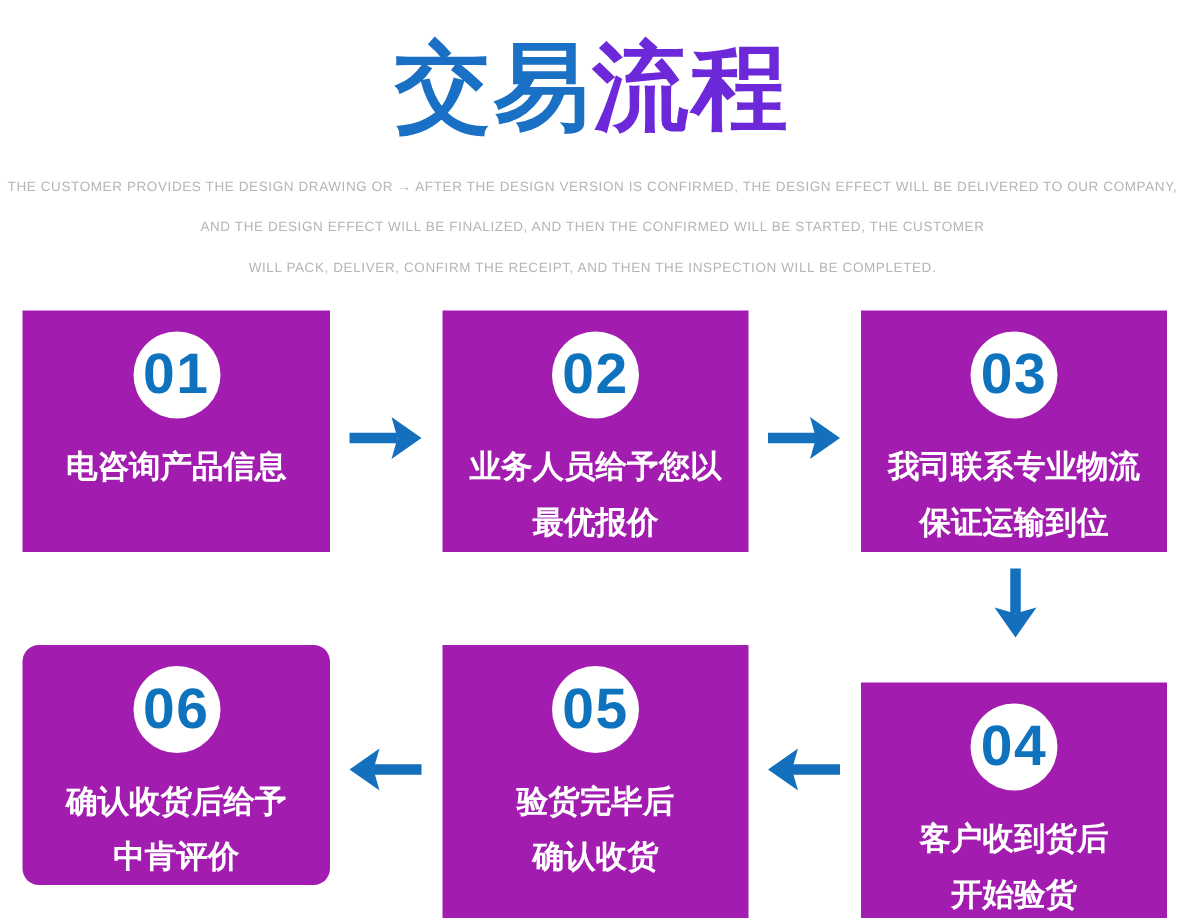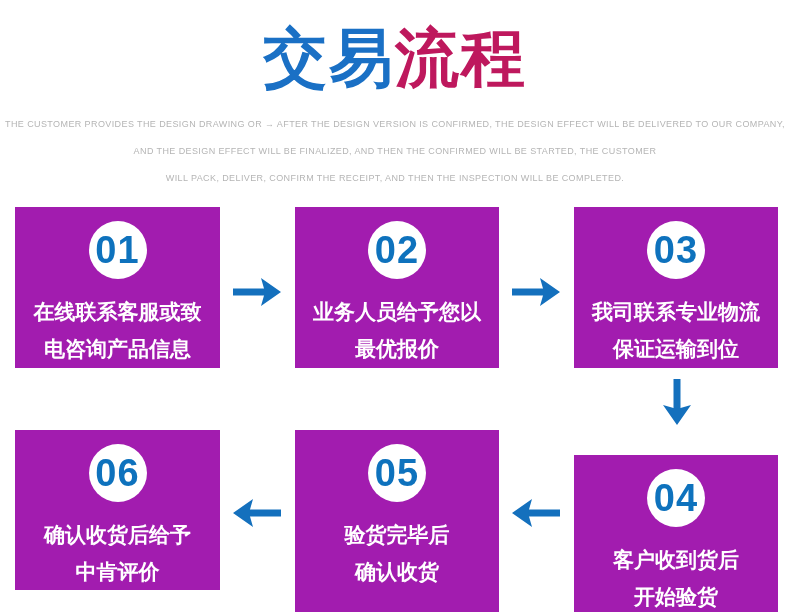--- a/index.html
+++ b/index.html
@@ -11,40 +11,40 @@
     overflow:hidden;
   }
   
   .title{
     position:absolute;top:16px;left:0;width:790px;
     text-align:center;
     font-size:64px;font-weight:700;letter-spacing:2px;
     line-height:84px;
   }
   .title .blue{color:#1a70c5;}
-  .title .dark{color:#be185d;}
+  .title .dark{color:#6d28d9;}
   
   .subtitle{
     position:absolute;top:111px;left:0;width:790px;
     text-align:center;color:#b5b5b5;
     font-size:9px;letter-spacing:0.4px;
   }
   .subtitle div{line-height:27px;height:27px;}
   
   .step{
     position:absolute;
     background:#a21caf;
     display:flex;flex-direction:column;align-items:center;
   }
   .pos-b1{left:15px;top:207px;width:205px;height:161px;}
   .pos-b2{left:295px;top:207px;width:204px;height:161px;}
   .pos-b3{left:574px;top:207px;width:204px;height:161px;}
   .pos-b4{left:574px;top:430px;width:204px;height:160px;margin-top:25px;}
   .pos-b5{left:295px;top:430px;width:204px;height:200px;}
-  .pos-b6{left:15px;top:430px;width:205px;height:160px;}
+  .pos-b6{left:15px;top:430px;width:205px;height:160px;border-radius:11px;}
   .circle{
     margin-top:14px;
     width:58px;height:58px;border-radius:50%;
     background:#ffffff;
     display:flex;align-items:center;justify-content:center;
     font-size:38px;font-weight:700;color:#0e72bd;
     letter-spacing:1px;
   }
   .step-text{
     margin-top:14px;
@@ -72,21 +72,20 @@
 
   <div class="subtitle">
     <div>THE CUSTOMER PROVIDES THE DESIGN DRAWING OR → AFTER THE DESIGN VERSION IS CONFIRMED, THE DESIGN EFFECT WILL BE DELIVERED TO OUR COMPANY,</div>
     <div>AND THE DESIGN EFFECT WILL BE FINALIZED, AND THEN THE CONFIRMED WILL BE STARTED, THE CUSTOMER</div>
     <div>WILL PACK, DELIVER, CONFIRM THE RECEIPT, AND THEN THE INSPECTION WILL BE COMPLETED.</div>
   </div>
 
   <div class="step pos-b1">
     <div class="circle">01</div>
     <div class="step-text">
-      <div>在线联系客服或致</div>
       <div>电咨询产品信息</div>
     </div>
   </div>
 
   <div class="step pos-b2">
     <div class="circle">02</div>
     <div class="step-text">
       <div>业务人员给予您以</div>
       <div>最优报价</div>
     </div>

